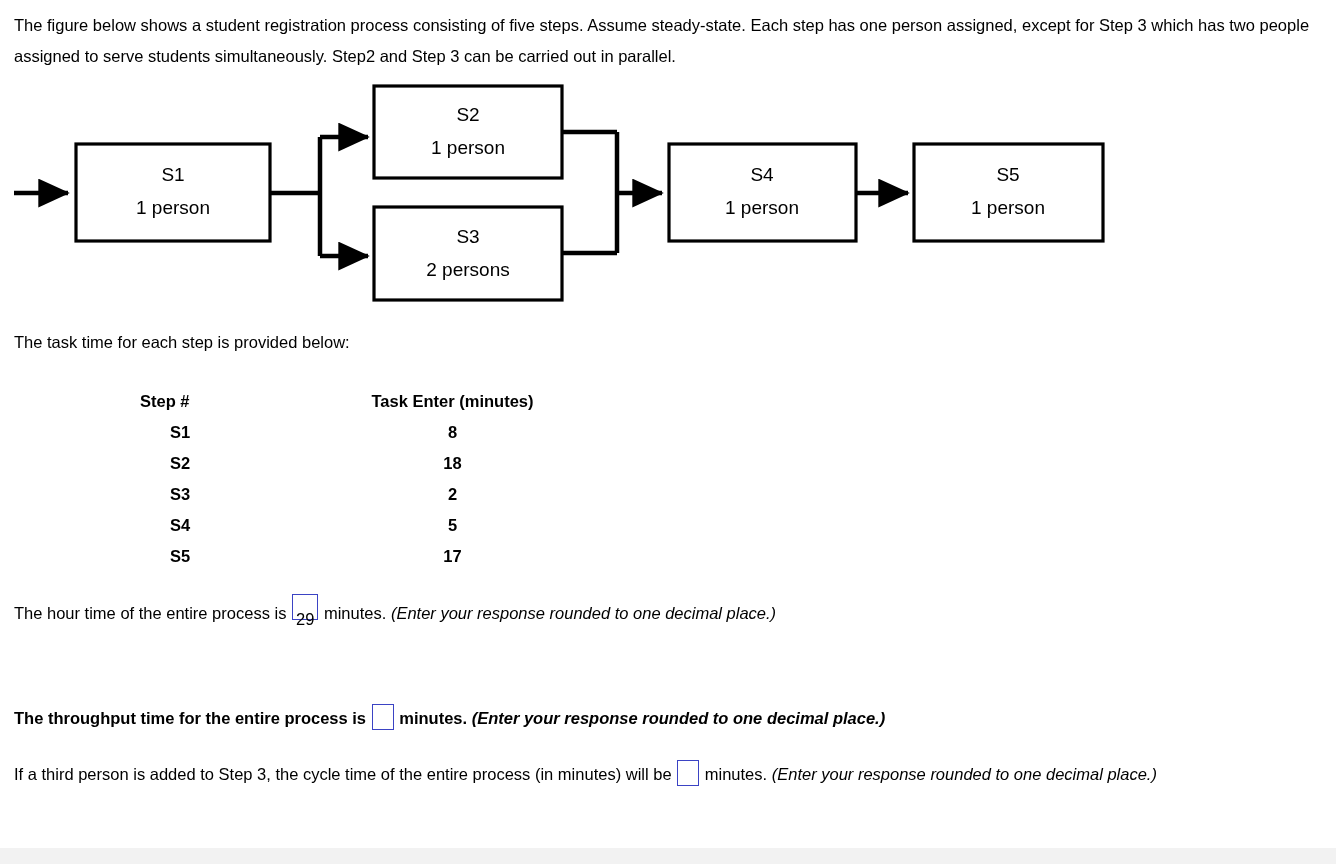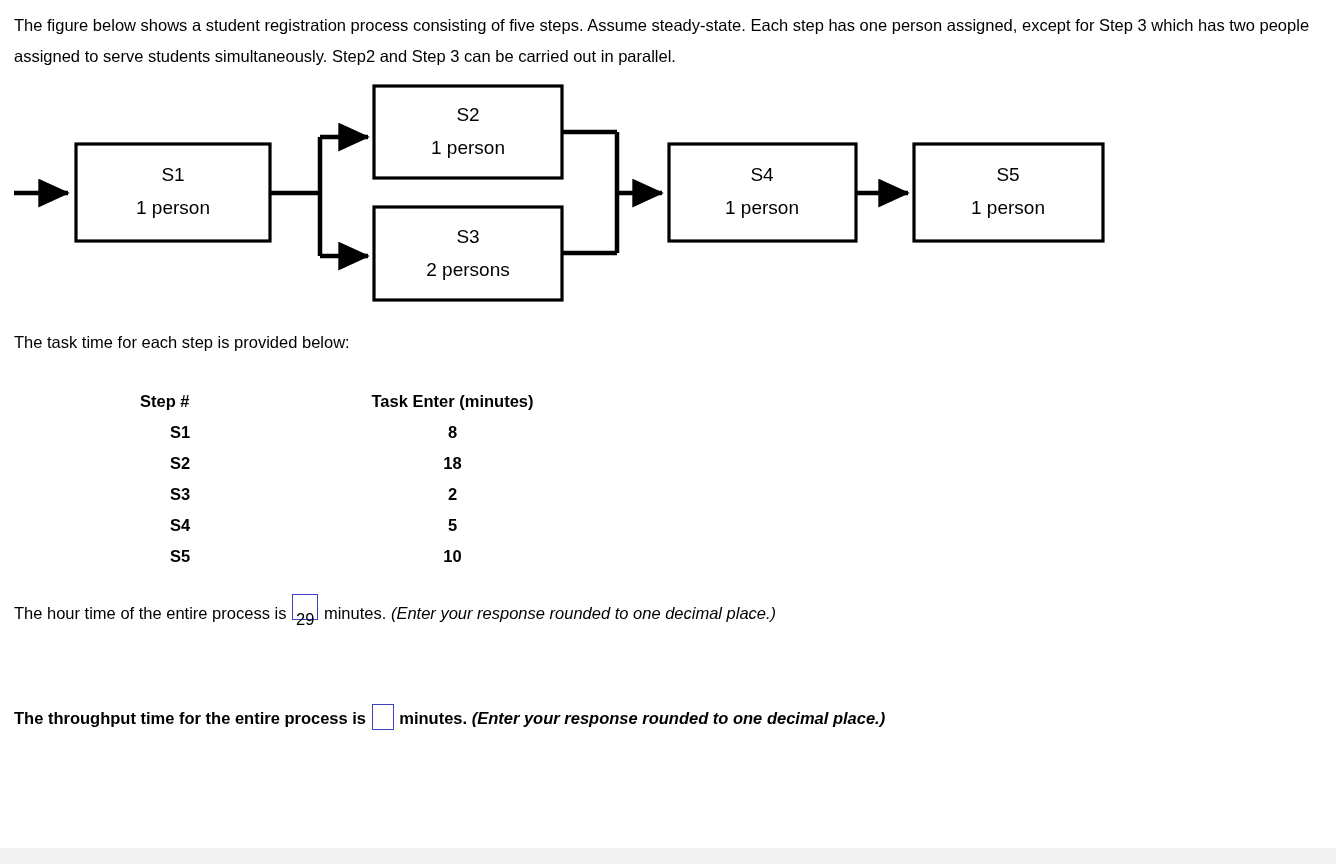--- a/index.html
+++ b/index.html
@@ -216,35 +216,41 @@
       <div class="tbl-c2">2</div>
     </div>
     <div class="tbl-row">
       <div class="tbl-c1 center">S4</div>
       <div class="tbl-spacer"></div>
       <div class="tbl-c2">5</div>
     </div>
     <div class="tbl-row">
       <div class="tbl-c1 center">S5</div>
       <div class="tbl-spacer"></div>
-      <div class="tbl-c2">10</div>
+      <div class="tbl-c2">17</div>
     </div>
   </div>
 
   <div class="qline q1">
     <span>The hour time of the entire process is</span>
     <span class="answer-box">29</span>
     <span>minutes.</span>
     <span class="hint">(Enter your response rounded to one decimal place.)</span>
   </div>
 
 
   <div class="qline q3">
     <span>The throughput time for the entire process is</span>
     <span class="answer-box empty"></span>
     <span>minutes.</span>
     <span class="hint">(Enter your response rounded to one decimal place.)</span>
   </div>
 
+  <div class="qline q4 wrap">
+    <span>If a third person is added to Step 3, the cycle time of the entire process (in minutes) will be</span>
+    <span class="answer-box empty"></span>
+    <span>minutes.</span>
+    <span class="hint">(Enter your response rounded to one decimal place.)</span>
+  </div>
 
 </div>
 
 <div class="bottom-strip"></div>
 
 </body></html>

